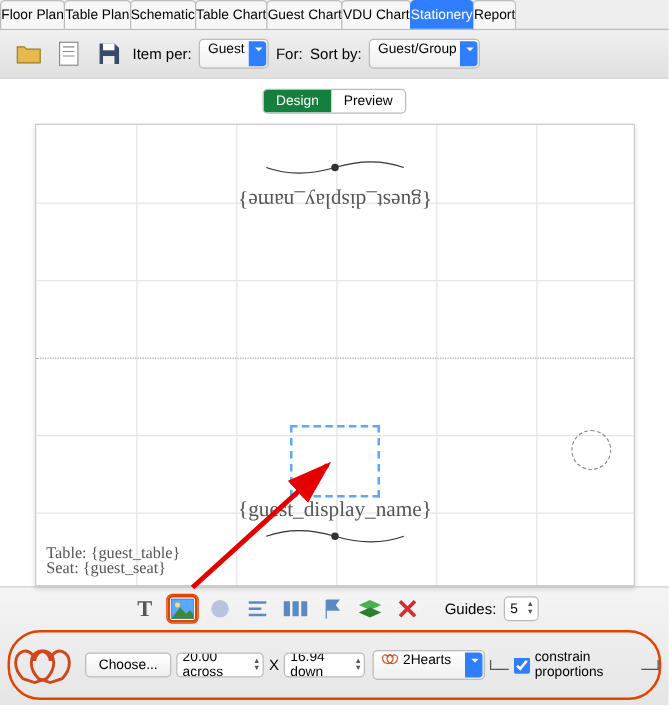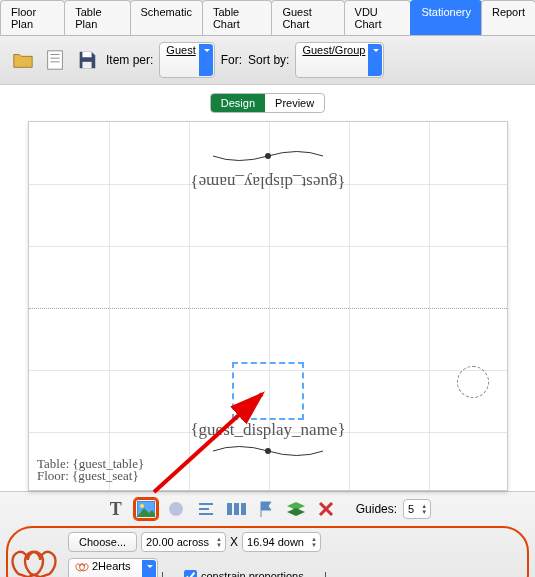--- a/index.html
+++ b/index.html
@@ -1,24 +1,24 @@
 <!DOCTYPE html>
 <html><head>
 <meta charset="utf-8">
 <style>
 *{box-sizing:border-box;margin:0;padding:0;}
 body{font-family:-apple-system,BlinkMacSystemFont,"Helvetica Neue",Arial,sans-serif;font-size:12px;background:#fff;width:535px;height:577px;overflow:hidden;position:relative;}
 .tabbar{display:flex;border-bottom:1px solid #bbb;background:#eee;}
-.tab{padding:5px 10px;border:1px solid #bbb;border-bottom:none;margin-right:-1px;background:#f7f7f7;cursor:pointer;border-radius:4px 4px 0 0;font-size:11px;}
+.tab{padding:5px 0;border:1px solid #bbb;border-bottom:none;margin-right:-1px;background:#f7f7f7;cursor:pointer;border-radius:4px 4px 0 0;font-size:11px;}
 .tab.active{background:#2e7eff;color:#fff;border-color:#2e7eff;}
 .toolbar1{display:flex;align-items:center;gap:6px;padding:6px 10px;background:linear-gradient(#f0f0f0,#e0e0e0);border-bottom:1px solid #ccc;}
 .ico{width:26px;height:26px;display:flex;align-items:center;justify-content:center;border-radius:3px;}
 .ico svg{width:22px;height:22px;}
 .label{font-size:12px;}
-.sel{border:1px solid #bbb;border-radius:4px;height:36px;padding:1px 18px 1px 6px;background:linear-gradient(#fff,#f0f0f0);position:relative;font-size:11px;text-decoration:underline;}
+.sel{border:1px solid #bbb;border-radius:4px;height:24px;padding:1px 18px 1px 6px;background:linear-gradient(#fff,#f0f0f0);position:relative;font-size:11px;}
 .sel::after{content:"";position:absolute;right:1px;top:1px;bottom:1px;width:14px;background:#2e7eff;border-radius:0 3px 3px 0;}
 .sel::before{content:"";position:absolute;right:4px;top:6px;border:3px solid transparent;border-top-color:#fff;z-index:1;}
 .seg{display:flex;margin:8px auto;border:1px solid #bbb;border-radius:4px;overflow:hidden;width:fit-content;}
 .seg>div{padding:3px 10px;font-size:11px;}
 .seg>div.active{background:#15803d;color:#fff;}
 .canvas-wrap{padding:0 28px;background:#fff;}
 .canvas{position:relative;width:480px;height:370px;border:1px solid #ccc;background:#fff;box-shadow:0 2px 4px rgba(0,0,0,.15);}
 .grid{position:absolute;inset:0;}
 .gv{position:absolute;top:0;bottom:0;width:1px;background:#e5e5e5;}
 .gh{position:absolute;left:0;right:0;height:1px;background:#e5e5e5;}
@@ -36,21 +36,21 @@
 .tool-row .tb{width:24px;height:22px;display:flex;align-items:center;justify-content:center;border-radius:3px;}
 .tb.sel-on{border:2px solid #e04400;border-radius:4px;box-shadow:0 0 0 1px #e04400;}
 .spinbox{display:flex;border:1px solid #bbb;border-radius:4px;overflow:hidden;background:#fff;height:20px;align-items:center;}
 .spinbox span{padding:0 4px;font-size:11px;}
 .spinbox .arrows{width:12px;display:flex;flex-direction:column;justify-content:center;align-items:center;font-size:6px;line-height:6px;color:#555;}
 .prop-row-wrap{position:relative;padding:4px 8px;}
 .red-oval{position:absolute;left:6px;right:6px;top:-2px;bottom:-2px;border:2px solid #e04400;border-radius:26px;pointer-events:none;}
 .prop-row{display:flex;align-items:center;gap:8px;}
 .thumb{width:52px;height:44px;display:flex;align-items:center;justify-content:center;flex-shrink:0;}
 .thumb svg{width:50px;height:38px;}
-.stack{display:flex;flex-direction:column;gap:6px;}
+.stack{display:flex;flex-direction:row;gap:6px;}
 .row1{display:flex;align-items:center;gap:4px;}
 .btn{border:1px solid #bbb;border-radius:4px;height:20px;padding:2px 10px;background:linear-gradient(#fff,#efefef);font-size:11px;}
 input[type=checkbox]{accent-color:#2e7eff;}
 .cp-wrap{display:flex;align-items:center;gap:4px;font-size:11px;}
 .bracket{width:18px;height:8px;border-bottom:1px solid #555;display:inline-block;position:relative;}
 .bracket.l{border-left:1px solid #555;}
 .bracket.r{border-right:1px solid #555;}
 </style>
 </head>
 <body>
@@ -140,21 +140,21 @@
     <div class="card-art placeholder" style="top:298px">{guest_display_name}</div>
     <div class="card-art" style="top:320px">
         <div class="flourish"><svg viewBox="0 0 120 18">
             <path d="M5 9 Q30 0 60 9 Q90 18 115 9" fill="none" stroke="#333" stroke-width="1"></path>
             <circle cx="60" cy="9" r="3" fill="#333"></circle>
           </svg></div>
       </div>
 
     <div class="circ-sel"></div>
     <div class="small-txt" style="bottom:18px">Table: {guest_table}</div>
-    <div class="small-txt" style="bottom:6px">Floor: {guest_seat}</div>
+    <div class="small-txt" style="bottom:6px">Seat: {guest_seat}</div>
 
     <svg class="arrow" style="left:115px;top:250px" width="150" height="130">
       <defs>
           <marker id="ah" markerWidth="10" markerHeight="10" refX="8" refY="3" orient="auto">
             <path d="M0 0 L9 3 L0 6 Z" fill="#e50000"></path>
           </marker>
         </defs>
       <line x1="10" y1="120" x2="118" y2="22" stroke="#e50000" stroke-width="4" marker-end="url(#ah)"></line>
     </svg>
   </div>
@@ -231,21 +231,21 @@
               <div class="arrows">▲<br>▼</div>
             </div>
           <span>X</span>
           <div class="spinbox">
               <span>16.94 down</span>
               <div class="arrows">▲<br>▼</div>
             </div>
         </div>
         <div class="row1">
           <div class="sel" style="min-width:90px">
-            <span style="display:inline-flex;align-items:flex-end;gap:3px">
+            <span style="display:inline-flex;align-items:flex-start;gap:3px">
               <svg width="14" height="10" viewBox="0 0 64 44">
                   <path d="M18 40 C8 30 8 16 18 12 C26 10 30 18 30 22 C30 18 34 10 42 12 C52 16 52 30 42 40 L30 44 Z" transform="translate(-6,-4)" fill="none" stroke="#d0481a" stroke-width="4"></path>
                   <path d="M18 40 C8 30 8 16 18 12 C26 10 30 18 30 22 C30 18 34 10 42 12 C52 16 52 30 42 40 L30 44 Z" transform="translate(10,-4)" fill="none" stroke="#d0481a" stroke-width="4"></path>
                 </svg>
               <span>2Hearts</span>
             </span>
           </div>
           <div class="cp-wrap">
             <span class="bracket l"></span>
             <input type="checkbox" checked="" style="">

